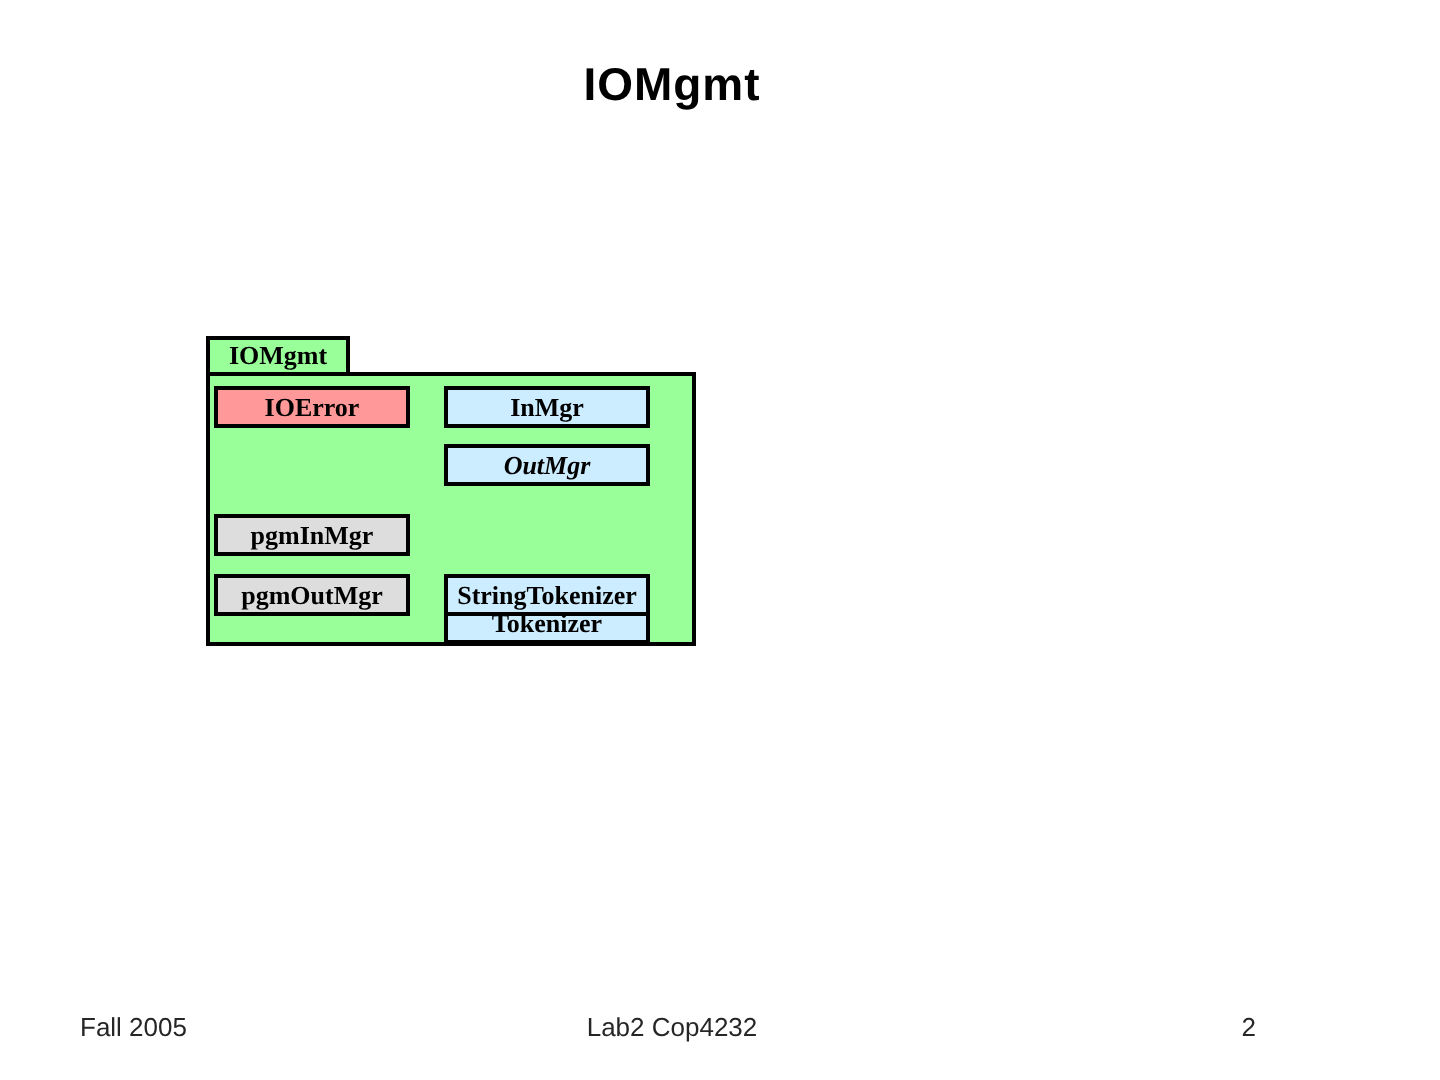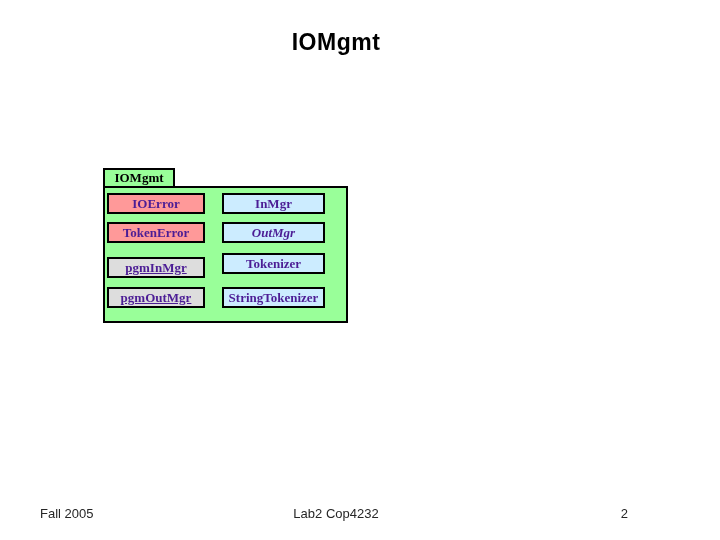--- a/index.html
+++ b/index.html
@@ -39,31 +39,31 @@
     border: 2px solid #000;
   }
   
   .box {
     position: absolute;
     box-sizing: border-box;
     height: 21px;
     border: 2px solid #000;
     display: flex; align-items: center; justify-content: center;
     font: bold 13px "Liberation Serif", serif;
-    color: #4c1d95;
+    color: #000000;
     white-space: nowrap;
   }
   .col-l { left: 107px; width: 98px; }
   .col-r { left: 222px; width: 103px; }
   .r1  { top: 193px; }
   .r2  { top: 222px; }
   .r3l { top: 257px; }
   .r3r { top: 253px; }
   .r4  { top: 287px; }
-  .u { text-decoration: underline; }
+  .u { }
   
   .footer-text {
     position: absolute;
     top: 506px;
     font: 13px "Liberation Sans", sans-serif;
     color: #262626;
   }
   .footer-left  { left: 40px; }
   .footer-center { left: 0; right: 0; text-align: center; }
   .footer-right { right: 44px; }
@@ -74,31 +74,30 @@
 <div class="slide">
 
   <div class="title">IOMgmt</div>
 
   <div class="pkg-tab" style="background-color: rgb(153, 255, 153);">IOMgmt</div>
 
   <div class="pkg-body" style="background-color: rgb(153, 255, 153);"></div>
 
   <div class="box col-l r1" style="background-color: rgb(255, 153, 153);">IOError</div>
 
-  <div class="box col-l r2" style="background-color: rgb(255, 153, 153);">TokenError</div>
 
   <div class="box col-l r3l u" style="background-color: rgb(221, 221, 221);">pgmInMgr</div>
 
   <div class="box col-l r4 u" style="background-color: rgb(221, 221, 221);">pgmOutMgr</div>
 
   <div class="box col-r r1" style="background-color: rgb(204, 236, 255);">InMgr</div>
 
   <div class="box col-r r2" style="background-color: rgb(204, 236, 255); font-style: italic;">OutMgr</div>
 
-  <div class="box col-r r3r" style="background-color: rgb(204, 236, 255);">Tokenizer</div>
+  <div class="box col-r r3r" style="background-color: rgb(204, 236, 255); margin-top: 48px;">Tokenizer</div>
 
   <div class="box col-r r4" style="background-color: rgb(204, 236, 255);">StringTokenizer</div>
 
   <div class="footer-text footer-left">Fall 2005</div>
 
   <div class="footer-text footer-center">Lab2 Cop4232</div>
 
   <div class="footer-text footer-right">2</div>
 
 </div>

